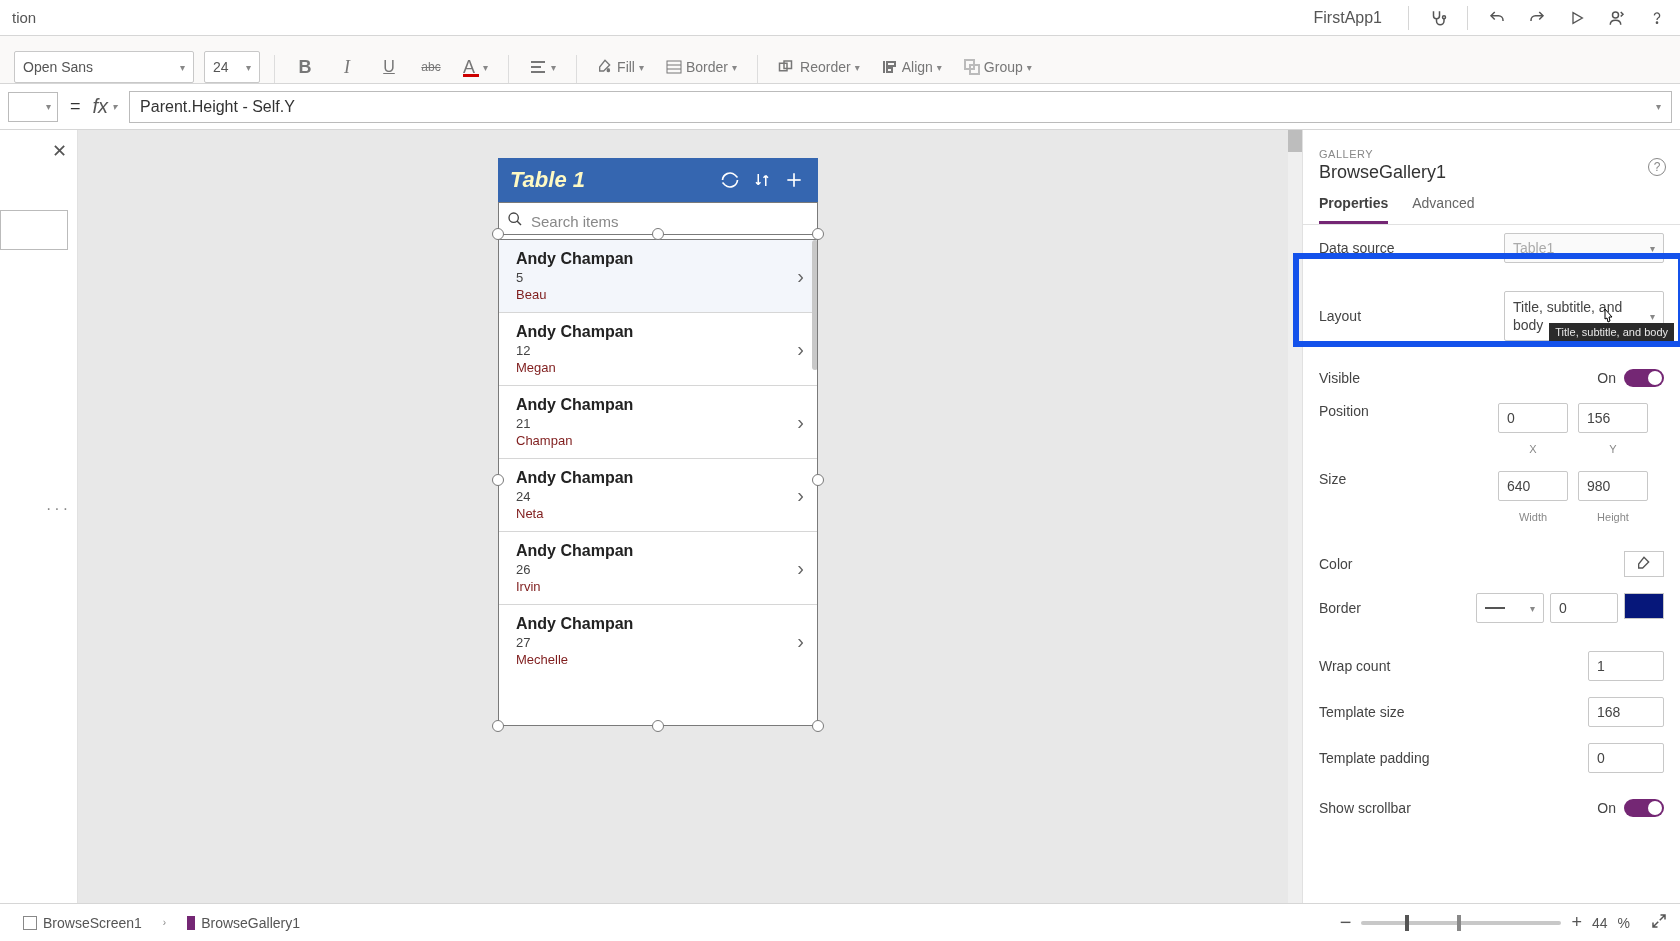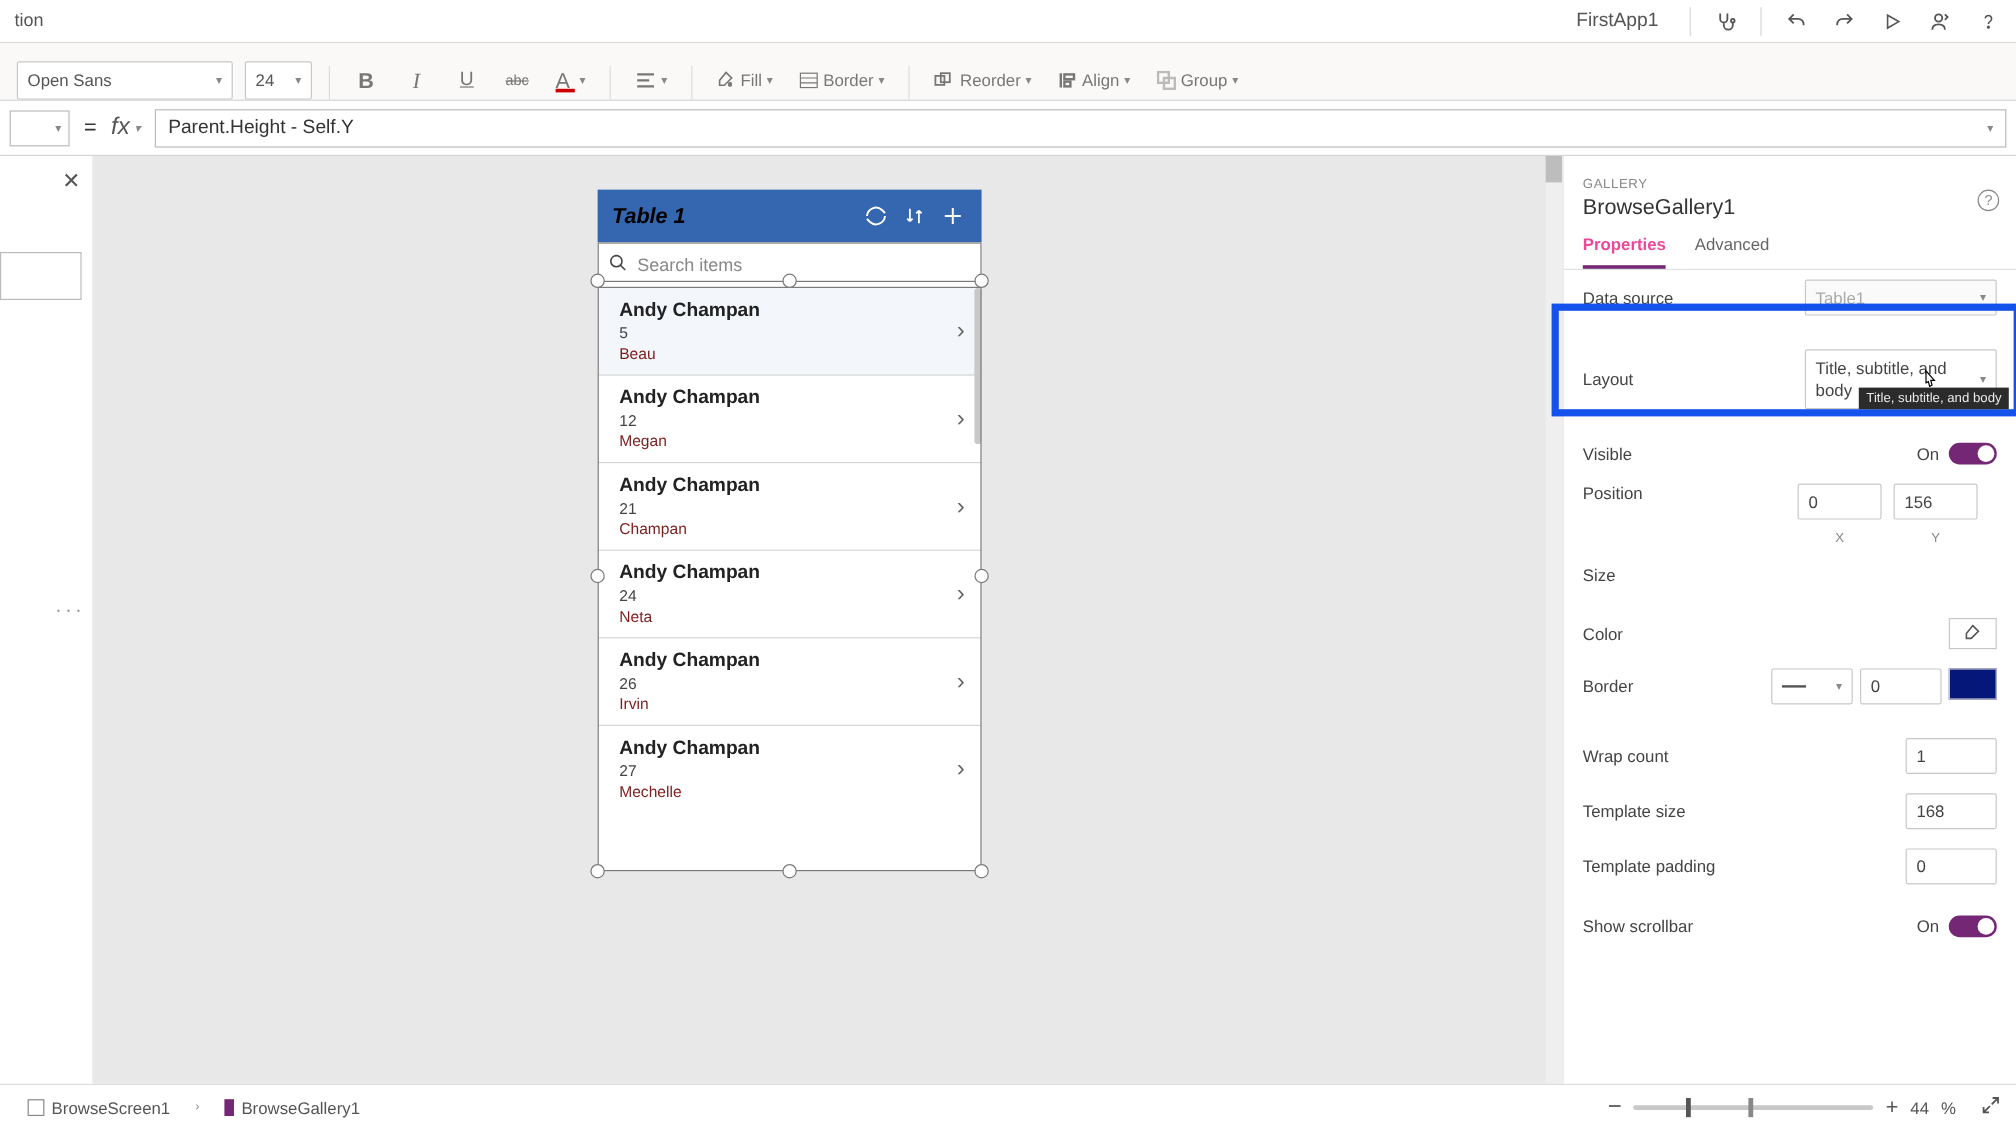--- a/index.html
+++ b/index.html
@@ -35,21 +35,21 @@
 .leftpanel .closex { position: absolute; top: 10px; right: 10px; font-size: 18px; color: #555; }
 .leftpanel .slot { position: absolute; top: 80px; left: 0; width: 68px; height: 40px; border: 1px solid #bbb; background: #fff; }
 .leftpanel .dots { position: absolute; top: 370px; left: 46px; font-size: 16px; color: #888; letter-spacing: 3px; }
 
 .canvas { flex: 1; background: #e8e8e8; position: relative; overflow: hidden; }
 .canvas .vscroll { position: absolute; right: 0; top: 0; bottom: 0; width: 14px; background: #efefef; }
 .canvas .vscroll .thumb { width: 14px; height: 22px; background: #bdbdbd; }
 
 .phone { position: absolute; left: 420px; top: 28px; width: 320px; height: 568px; background: #fff; }
 .phone .appbar { height: 44px; background: #3566b0; display: flex; align-items: center; padding: 0 12px; gap: 8px; }
-.phone .appbar .title { flex: 1; color: #000000; font-size: 18px; font-weight: 600; font-style: italic; }
+.phone .appbar .title { flex: 1; color: #fef9c3; font-size: 22px; font-weight: 600; font-style: italic; }
 .phone .appbar .aicon { width: 24px; height: 24px; display: flex; align-items: center; justify-content: center; color: #fff; }
 .phone .searchwrap { height: 38px; border: 1px solid #7a7a7a; background: #fff; display: flex; align-items: center; padding: 0 8px; gap: 8px; }
 .phone .searchwrap .sicon { color: #444; font-size: 16px; }
 .phone .searchwrap input { border: none; outline: none; flex: 1; font-size: 15px; color: #701a75; }
 .phone .searchwrap input::placeholder { color: #888; }
 
 .selection { position: absolute; left: 420px; top: 104px; width: 320px; height: 492px; border: 1px solid #7a7a7a; }
 .handle { position: absolute; width: 12px; height: 12px; background: #fff; border: 1px solid #7a7a7a; border-radius: 50%; }
 
 .phone .list { height: calc(100% - 44px - 38px); overflow: hidden; }
@@ -62,21 +62,21 @@
 .row .chev { color: #666; font-size: 20px; }
 .pscroll { position: absolute; right: 0; top: 82px; width: 6px; height: 130px; background: #c8c8c8; border-radius: 3px; }
 
 
 .props { width: 378px; border-left: 1px solid #e1e1e1; padding: 18px 0 0 0; position: relative; background: #fff; overflow: visible; }
 .props .eyebrow { font-size: 11px; color: #888; padding: 0 16px; letter-spacing: 0.5px; }
 .props .ctlname { font-size: 18px; color: #333; padding: 2px 16px 12px 16px; }
 .props .help { position: absolute; right: 14px; top: 28px; width: 18px; height: 18px; border: 1px solid #888; border-radius: 50%; font-size: 12px; color: #888; display: flex; align-items: center; justify-content: center; }
 .tabs { display: flex; gap: 24px; padding: 0 16px; border-bottom: 1px solid #e1e1e1; }
 .tabs .tab { font-size: 14px; color: #666; padding-bottom: 10px; cursor: pointer; }
-.tabs .tab.active { color: #ec4899; border-bottom: 3px solid #742774; font-weight: 600; }
+.tabs .tab.active { color: #404040; border-bottom: 3px solid #742774; font-weight: 600; }
 
 .prow { display: flex; align-items: center; padding: 8px 16px; font-size: 14px; color: #444; }
 .prow .plabel { flex: 1; }
 .inputbox { border: 1px solid #c8c8c8; background: #fff; height: 30px; display: flex; align-items: center; padding: 0 8px; font-size: 14px; color: #444; border-radius: 2px; min-width: 68px; }
 .inputbox.wide { width: 160px; justify-content: space-between; }
 .inputbox.disabled { color: #aaa; background: #fafafa; }
 
 .highlight-box { position: absolute; left: -10px; right: -4px; height: 94px; border: 6px solid #1452eb; pointer-events: none; }
 .tooltip { position: absolute; background: #2b2b2b; color: #e8e8e8; font-size: 11px; padding: 3px 6px; white-space: nowrap; }
 .cursor { position: absolute; width: 16px; height: 18px; }
@@ -401,20 +401,30 @@
         <div class="inputbox">
             <span>156</span>
           </div>
         <div class="sub">X</div>
         <div class="sub">Y</div>
       </div>
     </div>
 
     <div class="prow" style="align-items:flex-start">
       <span class="plabel">Size</span>
+      <div class="xygrid">
+        <div class="inputbox">
+            <span>640</span>
+          </div>
+        <div class="inputbox">
+            <span>980</span>
+          </div>
+        <div class="sub">Width</div>
+        <div class="sub">Height</div>
+      </div>
     </div>
 
     <div style="height:12px"></div>
     <div class="prow">
       <span class="plabel">Color</span>
       <div class="colorswatch">
           <svg width="16" height="16" viewBox="0 0 24 24" fill="none" stroke="#555" stroke-width="2">
             <path d="M12 2l7 7-9 9H4v-6z"></path>
           </svg>
         </div>

